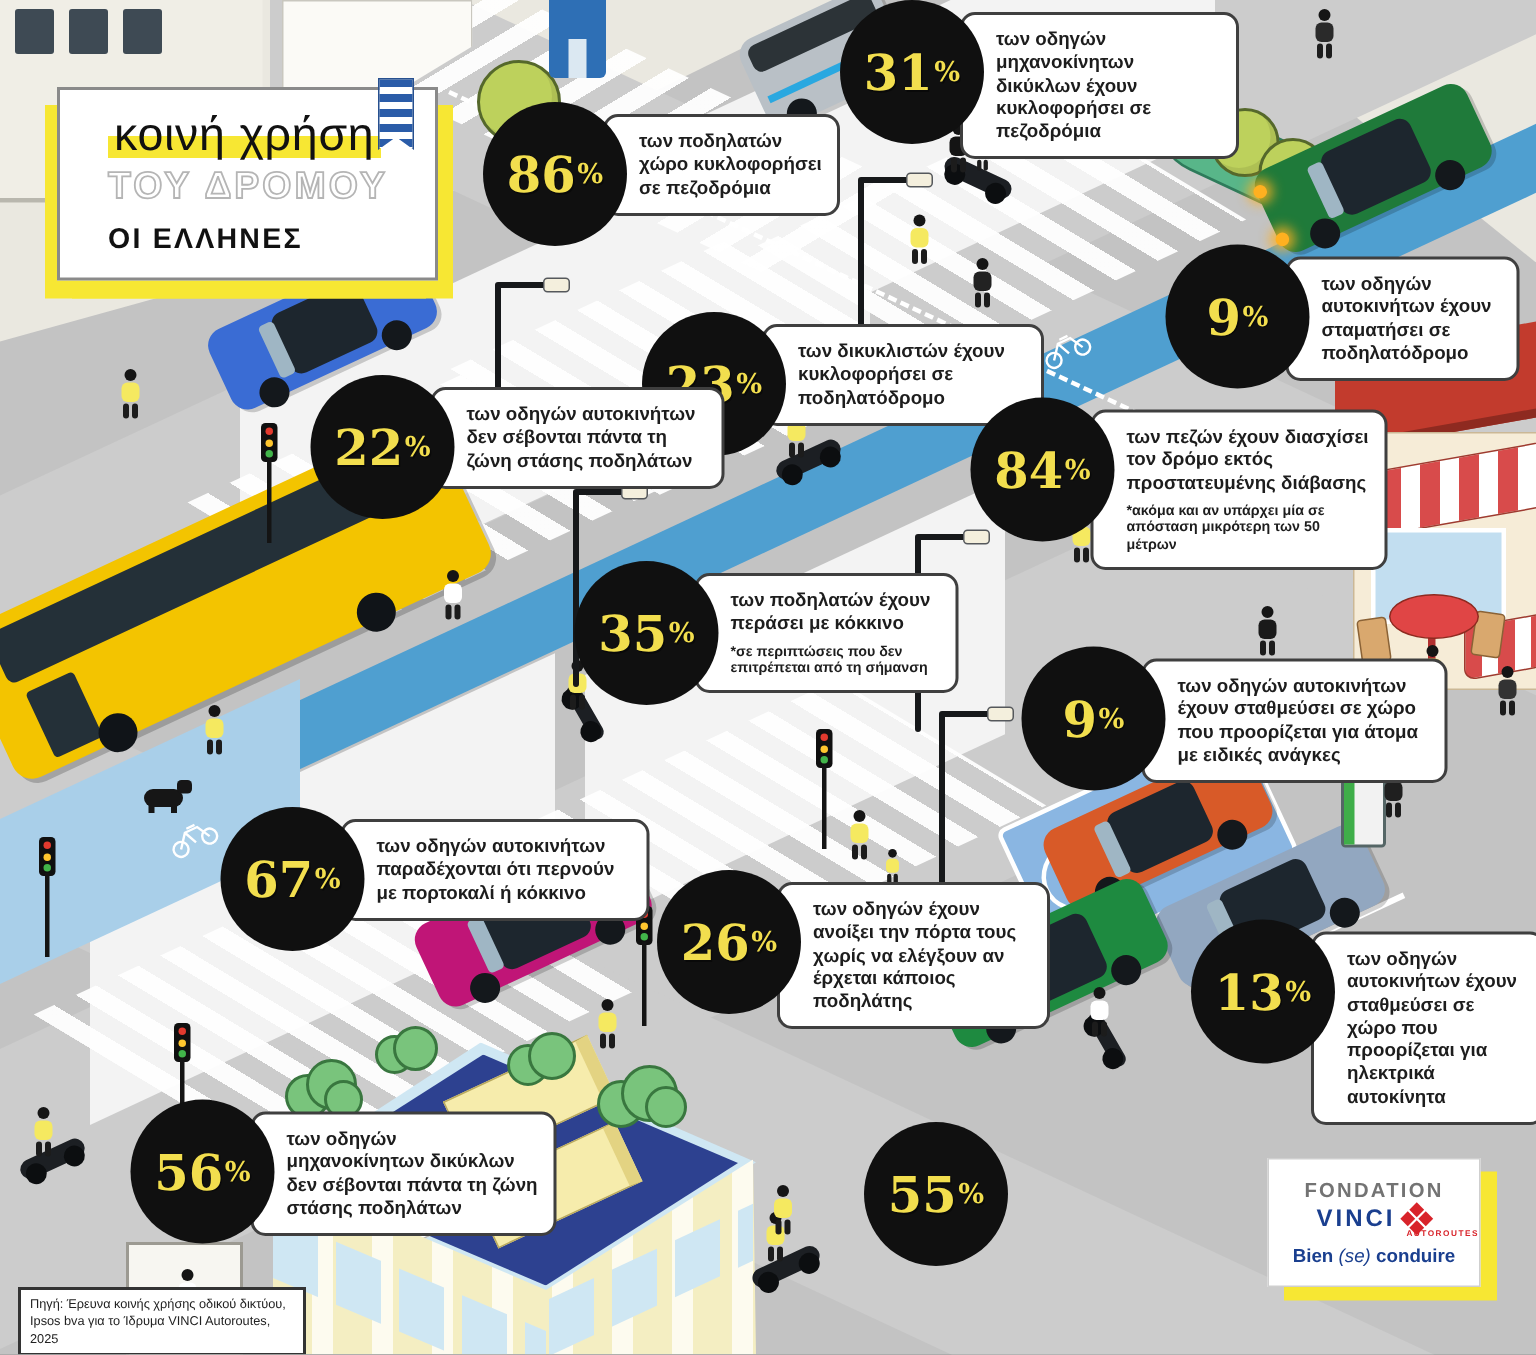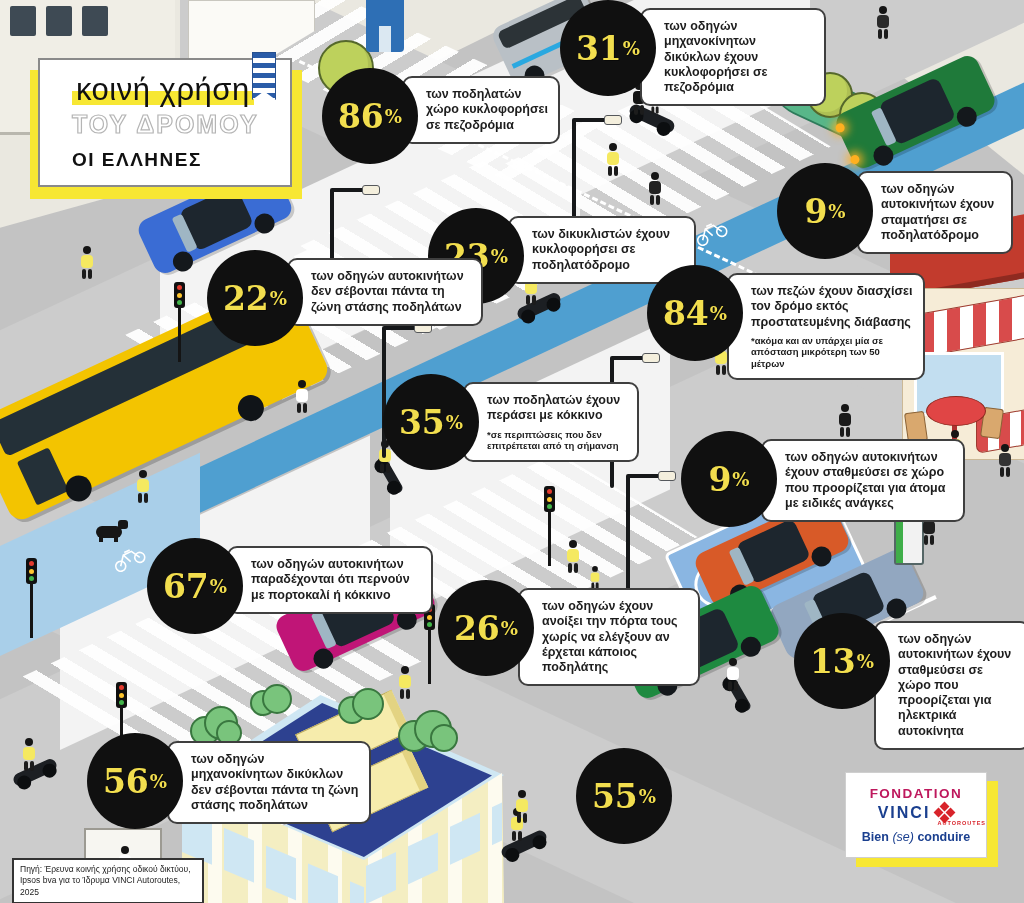--- a/index.html
+++ b/index.html
@@ -76,21 +76,21 @@
   .title-card .h3{font-size:19px;font-weight:700;color:#111;letter-spacing:1.5px;margin-top:10px;}
   .flag{position:absolute;top:-8px;right:14px;width:22px;height:46px;
         background:repeating-linear-gradient(180deg,#2a5ca8 0 5px,#ffffff 5px 10px);
         clip-path:polygon(0 0,100% 0,100% 100%,50% 82%,0 100%);border:1px solid #27508f;}
 
   
   .source-box{z-index:60;background:#fff;border:2px solid #333;padding:4px 6px;width:176px;
               font-size:8.5px;line-height:1.35;color:#222;font-weight:400;}
   .logo-card{z-index:60;background:#ffffff;border:1px solid #cfcfcf;width:140px;height:84px;
              box-shadow:11px 9px 0 #f7e733;display:flex;flex-direction:column;align-items:center;justify-content:center;}
-  .logo-card .l1{color:#be185d;font-weight:700;font-size:13.5px;letter-spacing:1.5px;}
+  .logo-card .l1{color:#737373;font-weight:700;font-size:13.5px;letter-spacing:1.5px;}
   .logo-row{display:flex;align-items:center;gap:4px;margin-top:2px;}
   .logo-card .l2{color:#1a3f8f;font-weight:700;font-size:16px;letter-spacing:2px;}
   .logo-card .l3{color:#d8232a;font-weight:700;font-size:5.5px;letter-spacing:1px;margin-top:-3px;text-align:right;width:100%;}
   .vinci-mark{position:relative;width:20px;height:20px;}
   .vinci-mark i{position:absolute;width:7px;height:7px;background:#d8232a;transform:rotate(45deg);}
   .logo-card .l4{color:#1a3f8f;font-weight:700;font-size:12.5px;margin-top:4px;}
   .logo-card .l4 .it{font-style:italic;font-weight:400;}
 </style>
 </head>
 <body>

